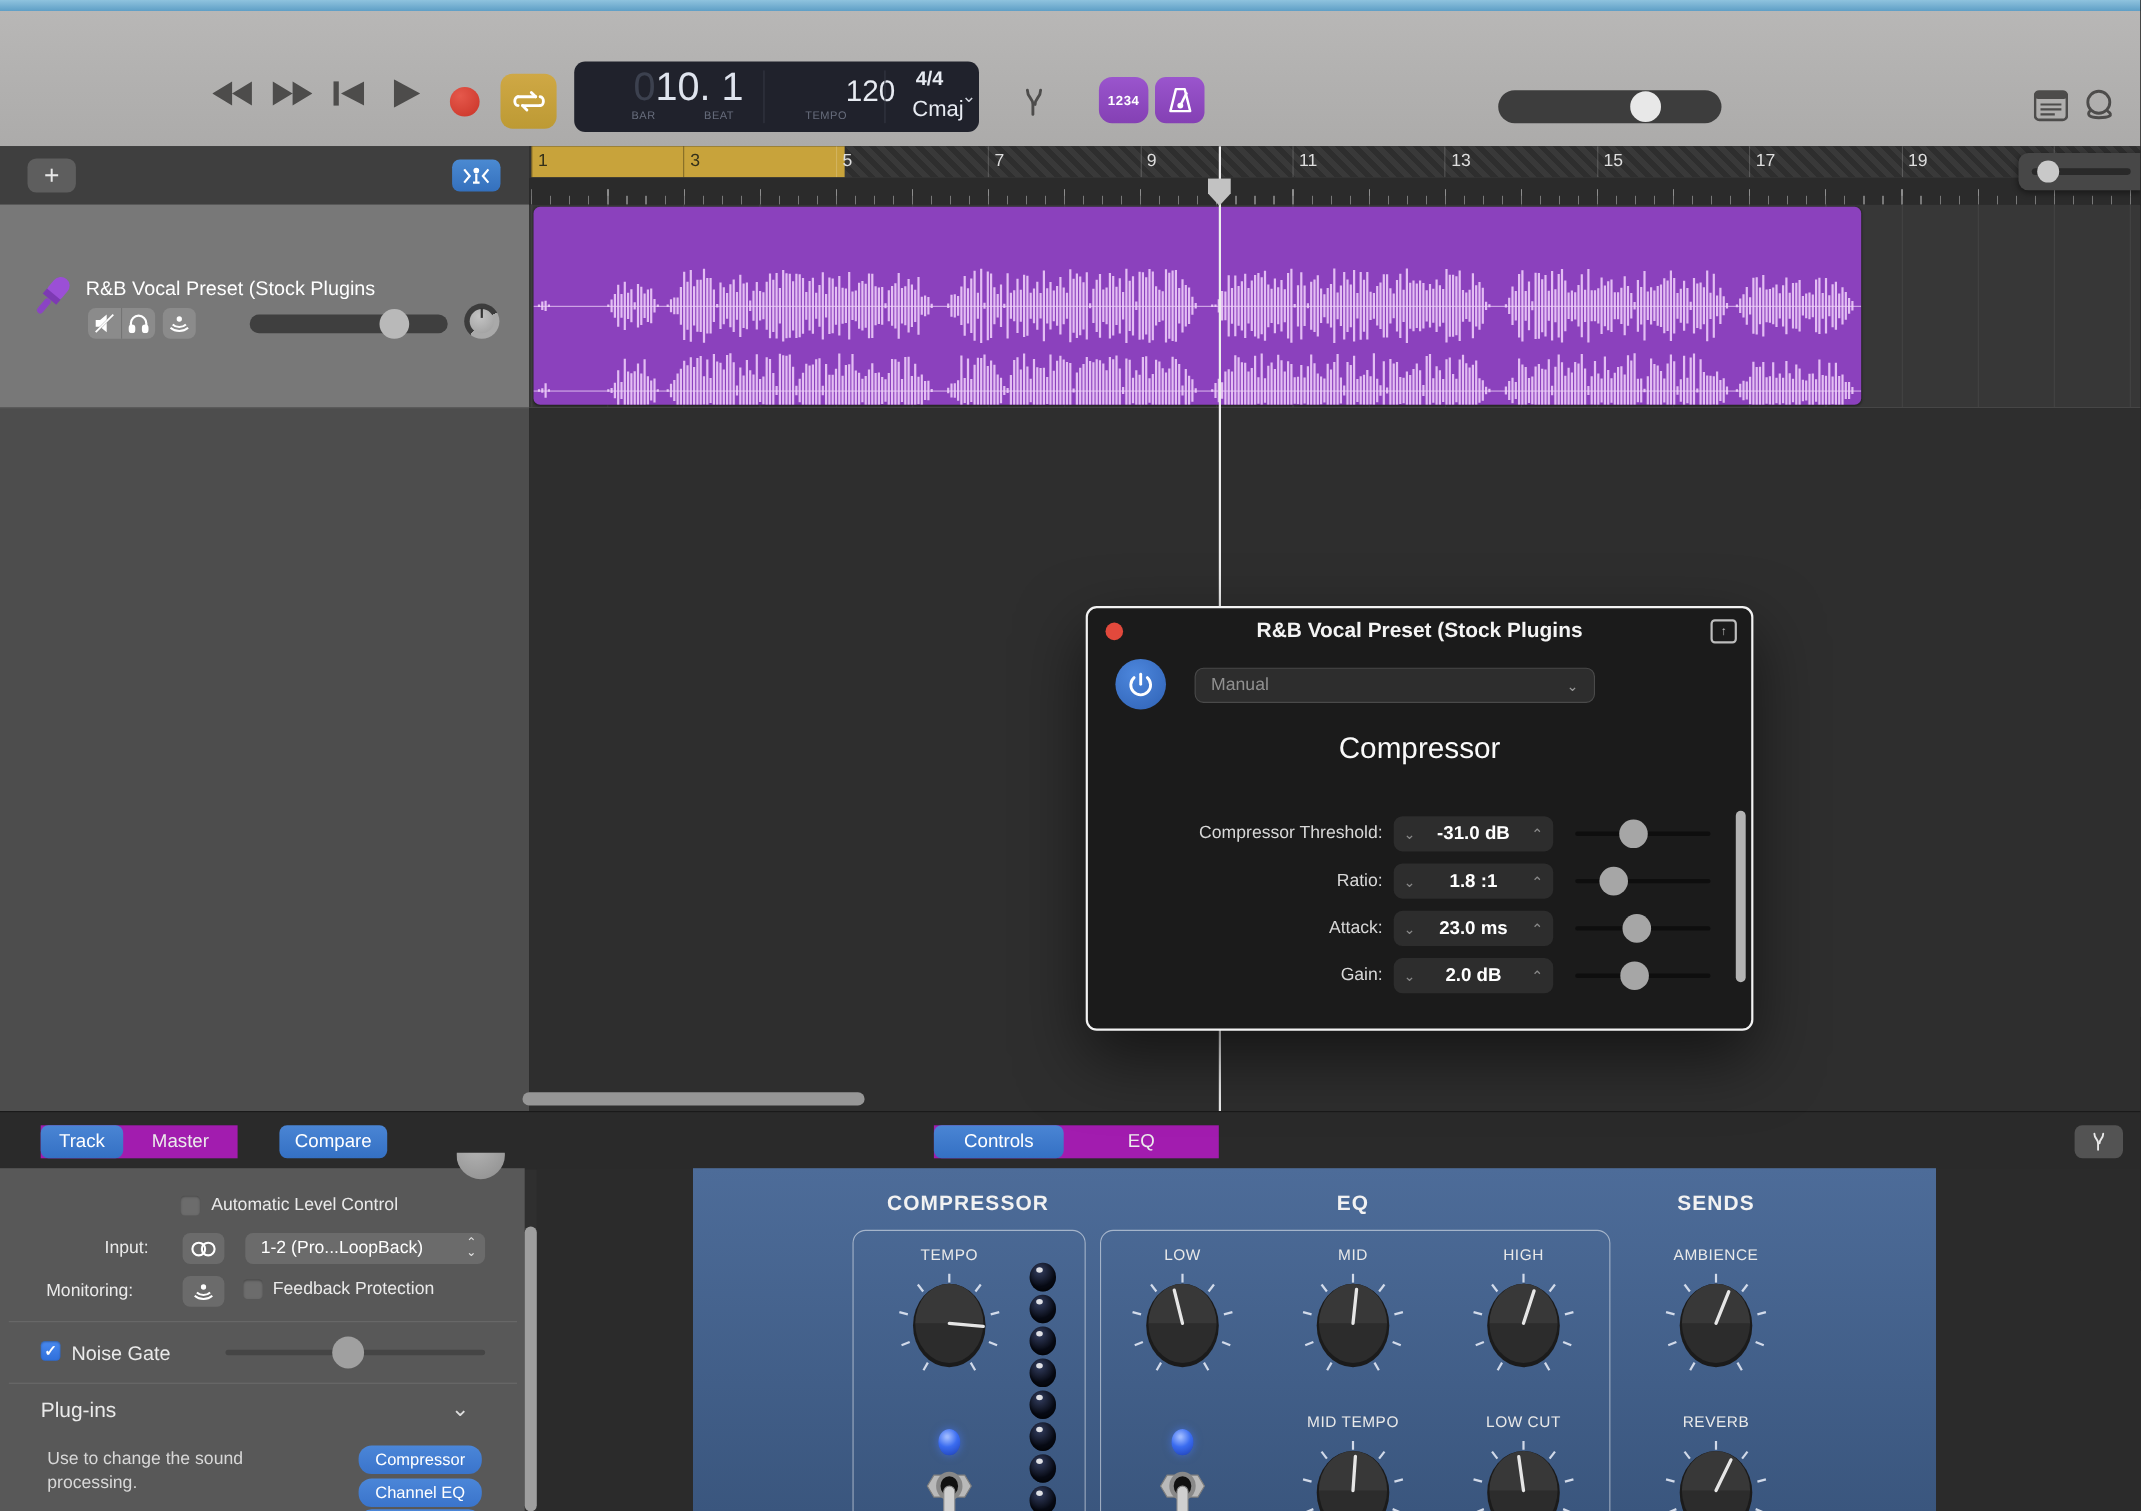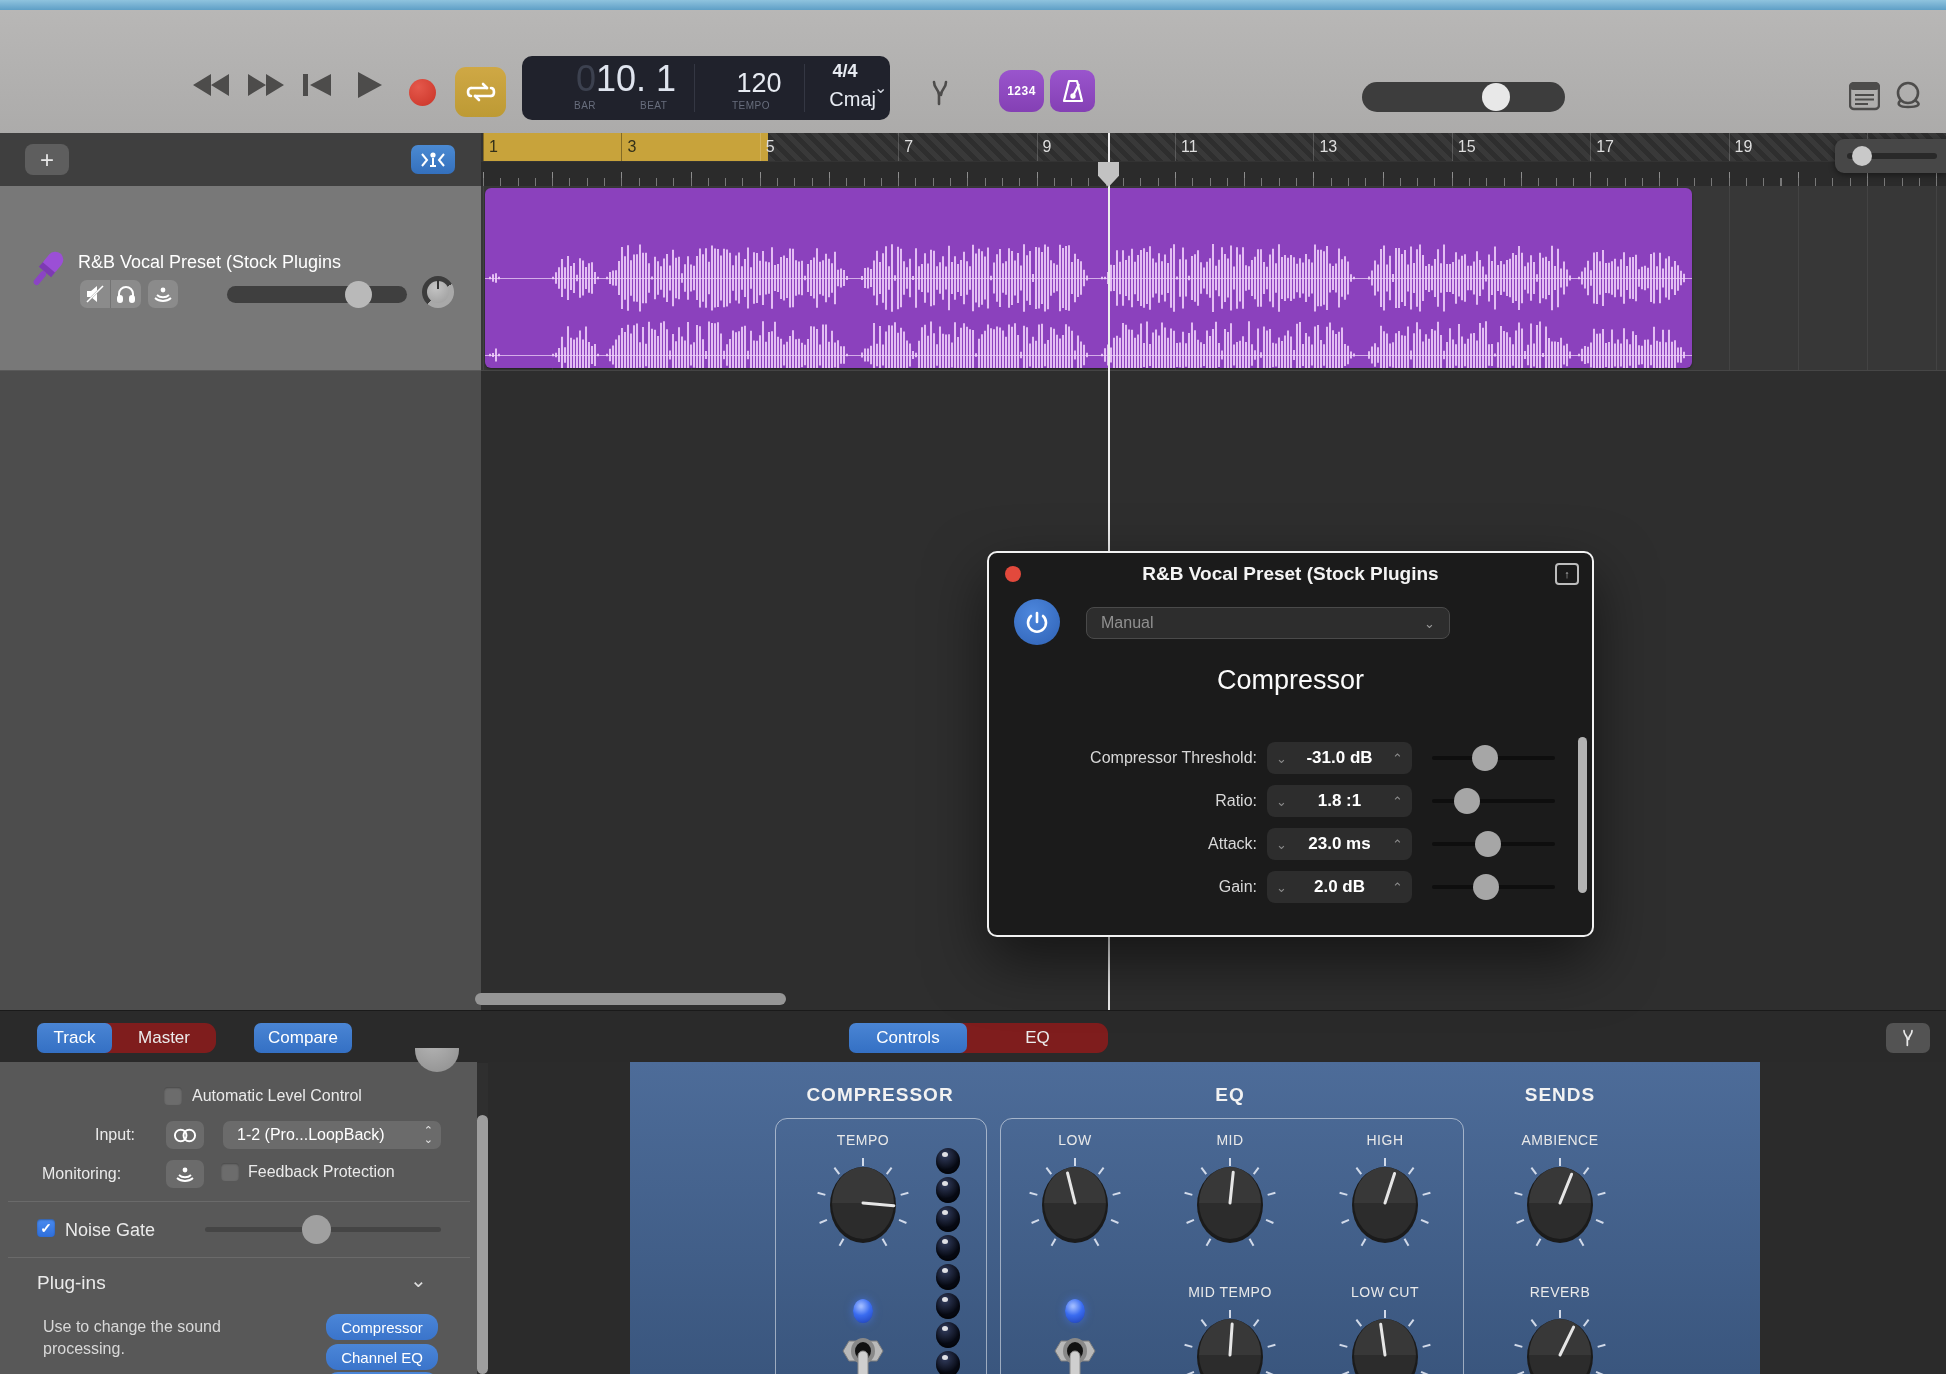--- a/index.html
+++ b/index.html
@@ -25,21 +25,21 @@
      background:radial-gradient(circle at 35% 30%,#e5584b,#c93327);}
   #cycle-btn{left:455px;top:57px;width:51px;height:50px;border-radius:11px;
      background:linear-gradient(#cfa845,#bd9a34);display:flex;align-items:center;justify-content:center;}
 
   #lcd{left:522px;top:46px;width:368px;height:64px;background:#20222c;border-radius:10px;
       color:#e7ebf2;}
   .lcd-div{top:8px;width:1px;height:48px;background:#343743;}
   .lcd-label{font-size:10px;color:#686e7d;letter-spacing:.5px;}
   #lcd-pos{left:18px;top:2px;width:172px;text-align:center;font-size:36px;color:#dfe4ee;}
   #lcd-pos .dim{color:#3c414f;}
-  #lcd-tempo{left:182px;top:12px;width:110px;text-align:center;font-size:27px;}
+  #lcd-tempo{left:182px;top:12px;width:110px;text-align:right;font-size:27px;}
   #lcd-sig{left:292px;top:5px;width:62px;text-align:center;font-size:18px;font-weight:bold;line-height:20px;}
   #lcd-key{left:292px;top:32px;width:62px;text-align:right;font-size:20px;}
   #lcd-chevron{left:352px;top:22px;color:#cfd3dc;font-size:16px;}
 
   .purple-btn{width:45px;height:42px;border-radius:10px;top:60px;
      background:linear-gradient(#9a55cd,#8440b4);display:flex;align-items:center;
      justify-content:center;color:#fff;}
   #countin-btn{left:999px;font-weight:bold;font-size:12px;letter-spacing:.5px;border-radius:12px;}
   #metronome-btn{left:1050px;}
 
@@ -122,21 +122,21 @@
      border-radius:8px;display:flex;align-items:center;justify-content:space-between;
      padding:0 9px;box-sizing:border-box;}
   .prow .stepper .chev{color:#8a8a8a;font-size:13px;}
   .prow .stepper .val{color:#fff;font-size:17px;font-weight:bold;}
   .prow .ptrack{position:absolute;left:443px;top:14px;width:123px;height:4px;background:#0e0e0e;border-radius:2px;}
   .prow .pknob{position:absolute;top:-11px;width:26px;height:26px;border-radius:50%;background:#a6a6a6;}
   #plg-scroll{left:589px;top:184px;width:9px;height:156px;border-radius:5px;background:#b3b3b3;}
 
   
   #bottombar{left:0;top:1010px;width:1946px;height:52px;background:#2a2a2a;border-top:1px solid #1a1a1a;}
-  .seg{position:absolute;top:12px;height:30px;border-radius:11px;background:#7f1d1d;}
+  .seg{position:absolute;top:12px;height:30px;border-radius:0;background:#a21caf;}
   .tabbtn{position:absolute;top:0;height:30px;border-radius:7px;display:flex;align-items:center;
      justify-content:center;font-size:17px;color:#ececec;}
   .tabbtn.blue{background:linear-gradient(#4a85d4,#3470c4);color:#fff;}
   #tuner-btn{left:1886px;top:12px;width:44px;height:30px;border-radius:7px;background:#535353;
      display:flex;align-items:center;justify-content:center;}
 
   
   #settings{left:0;top:1062px;width:477px;height:312px;background:#585858;color:#ececec;font-size:17px;}
   #set-scroll{left:477px;top:1115px;width:11px;height:259px;border-radius:6px;background:#9e9e9e;z-index:3;}
   #set-gap{left:488px;top:1062px;width:142px;height:312px;background:#2b2b2b;}

